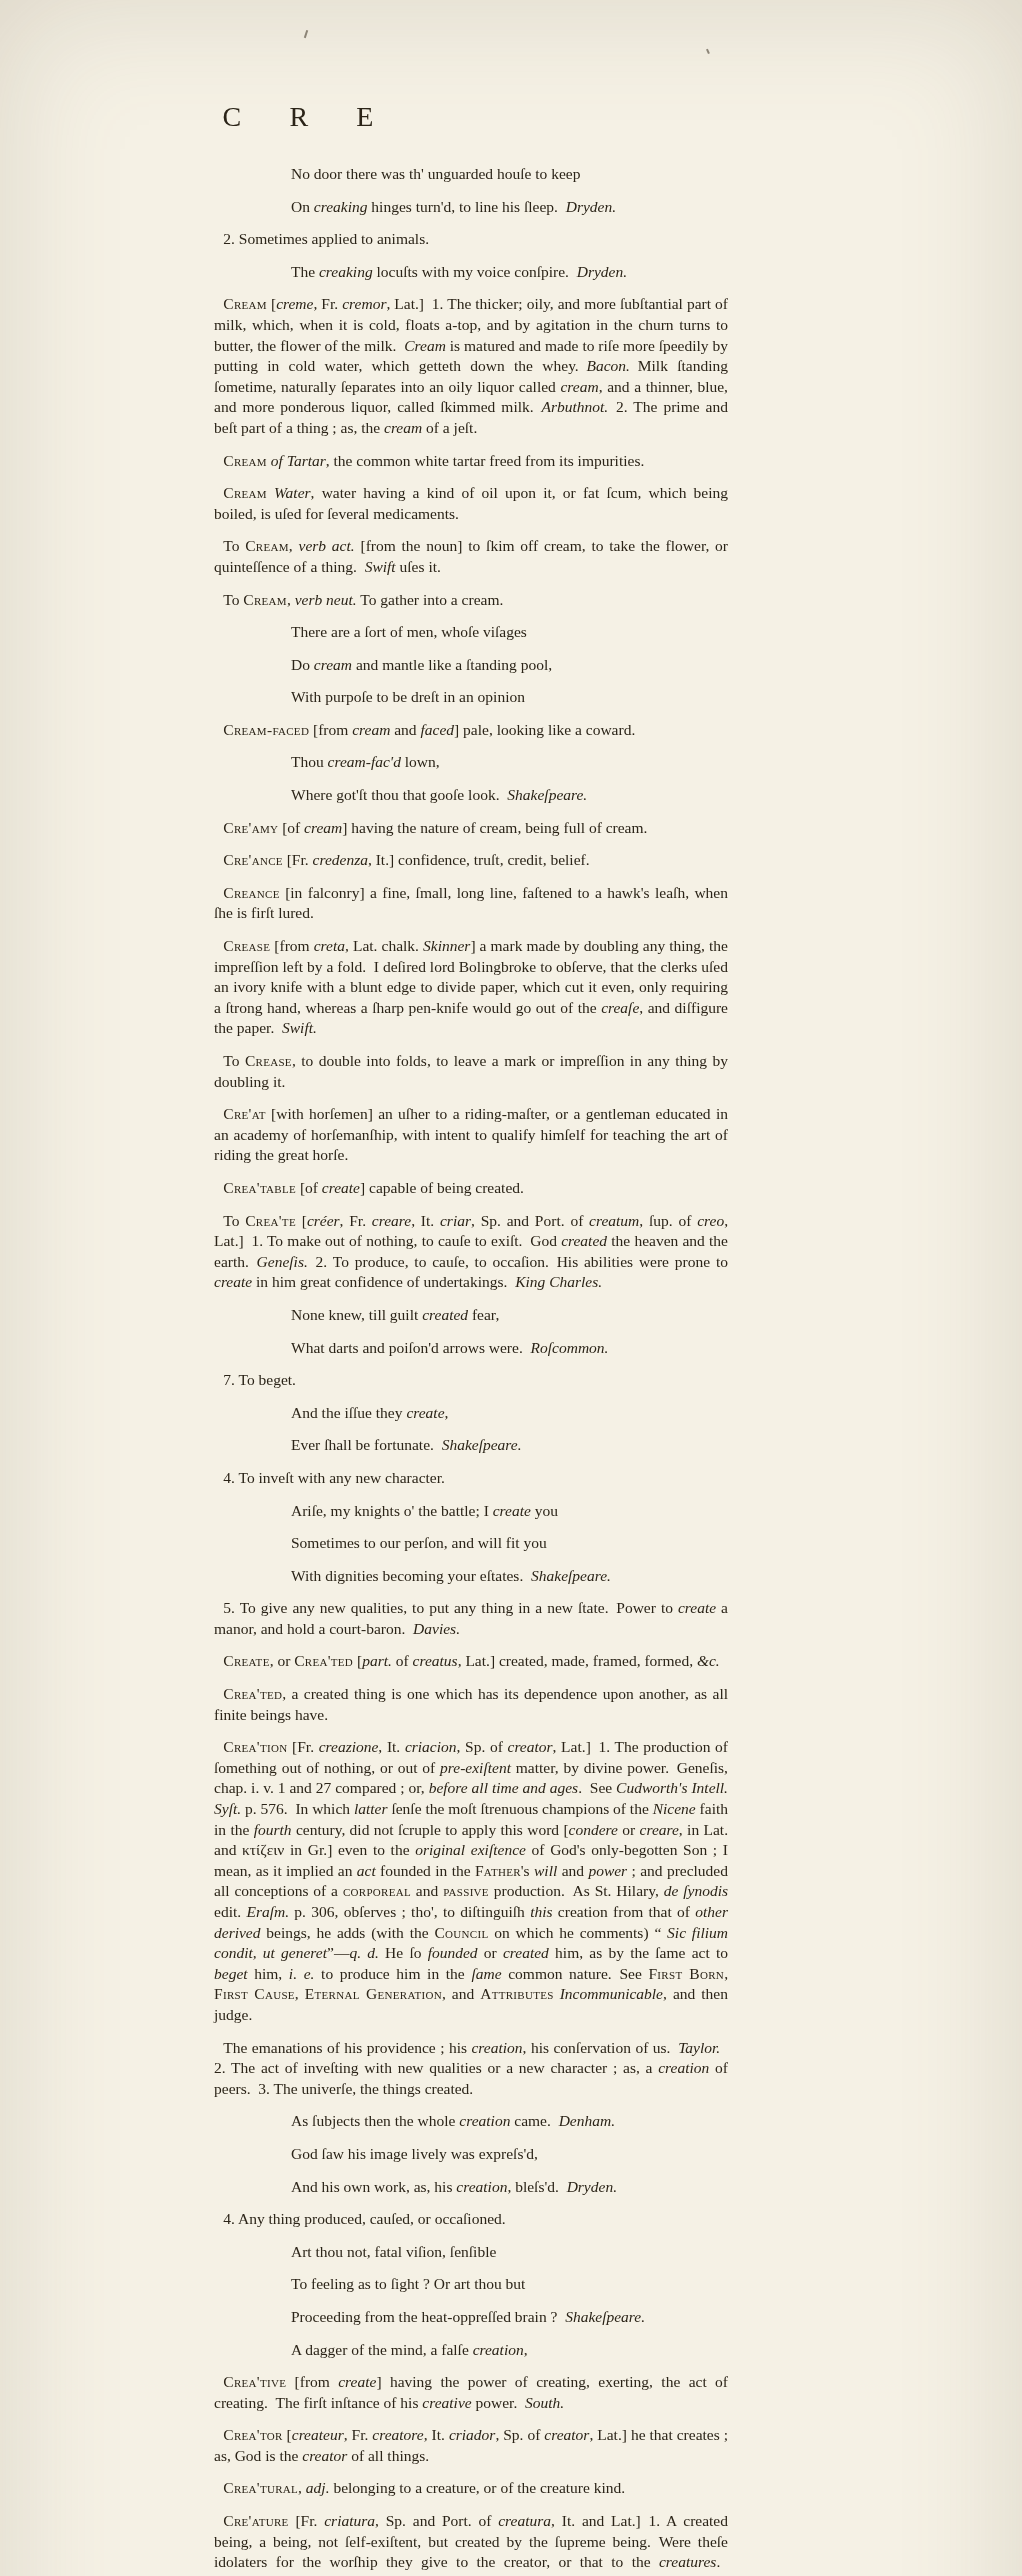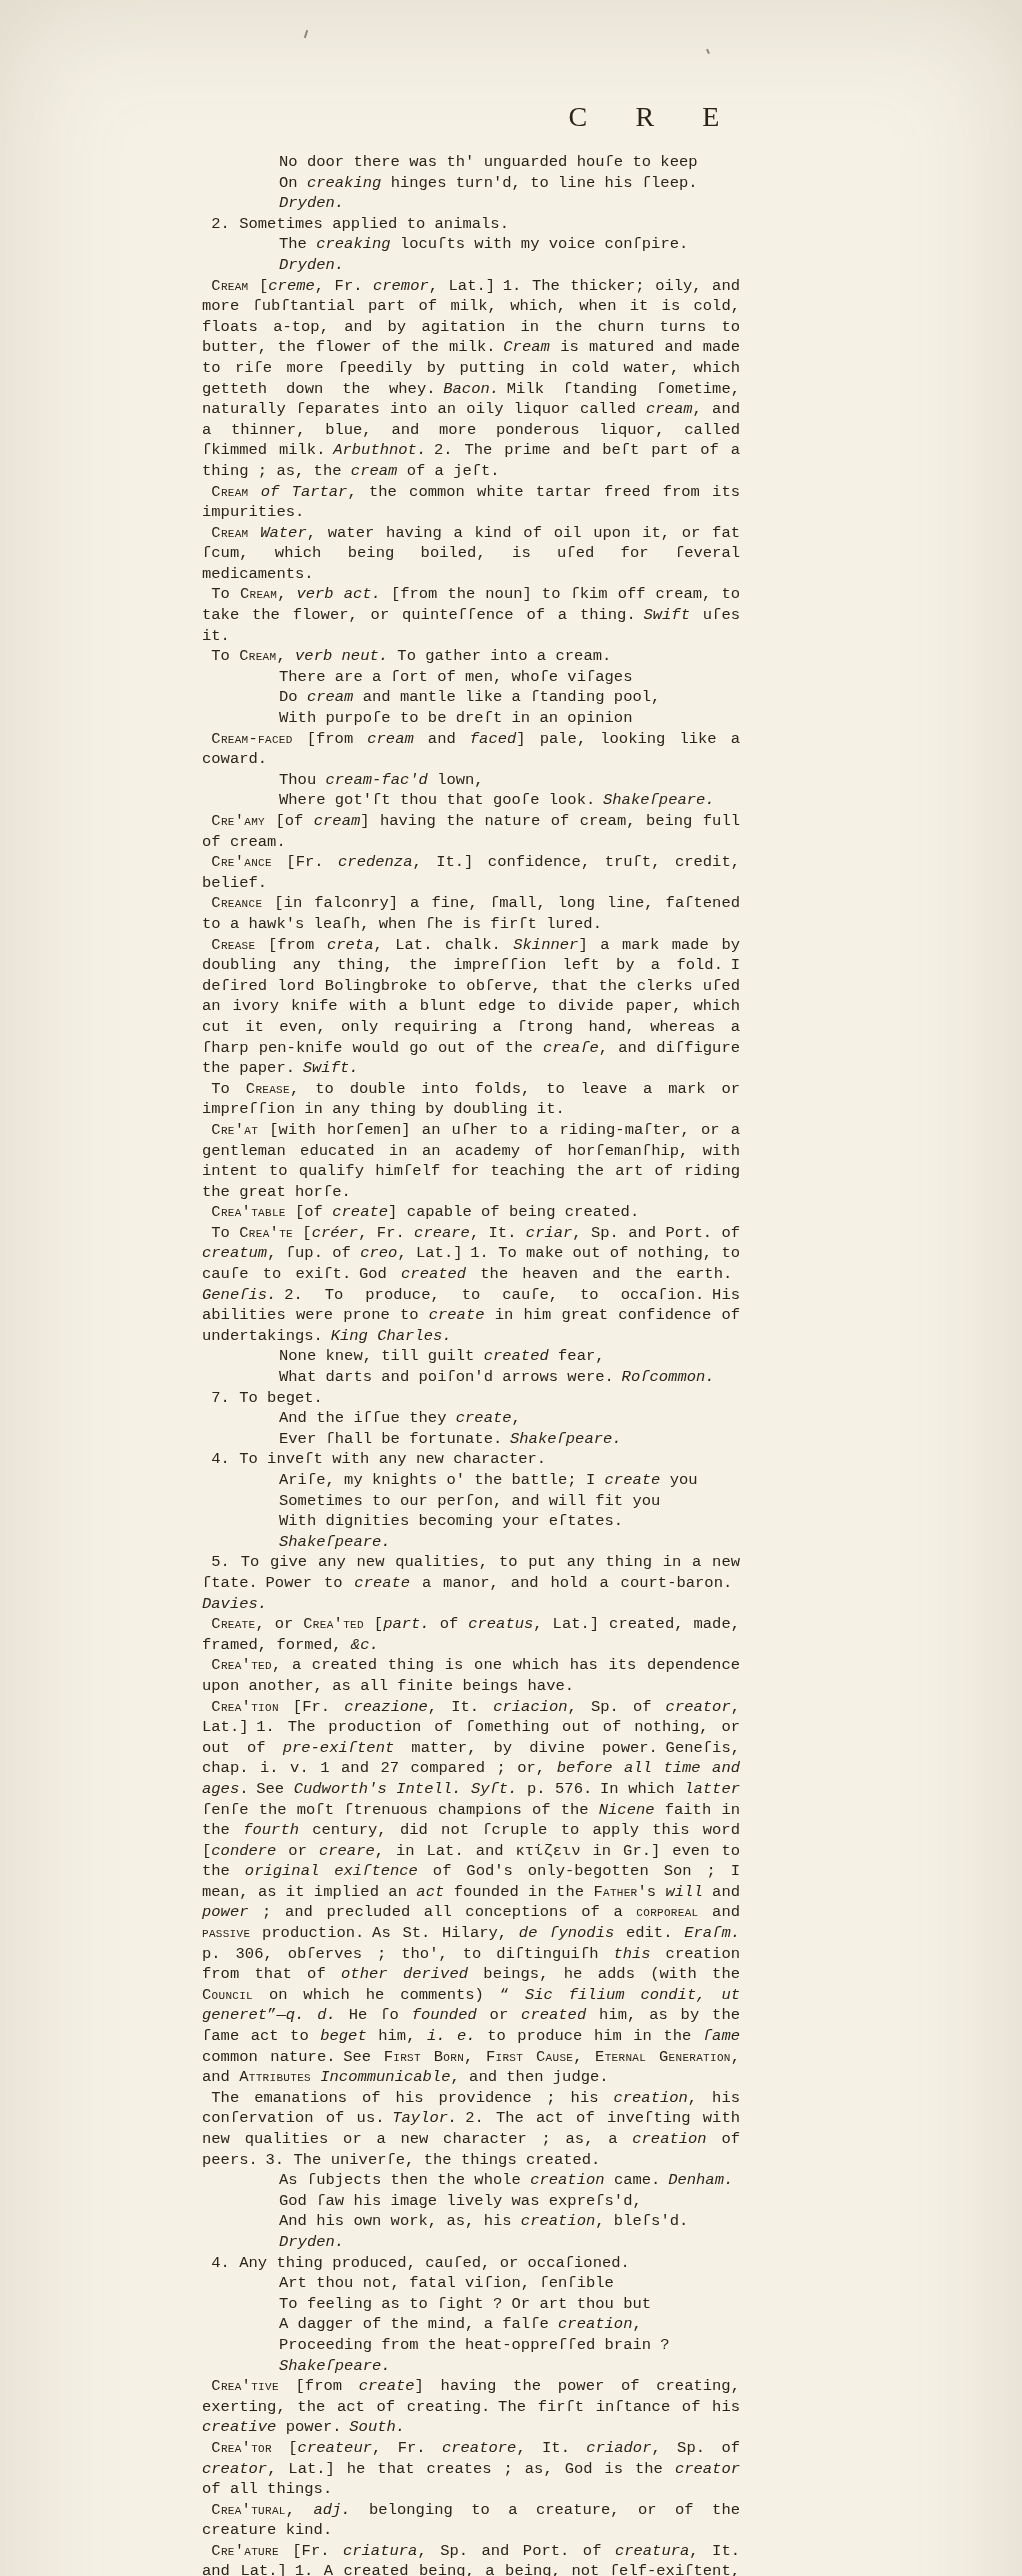--- a/index.html
+++ b/index.html
@@ -11,35 +11,35 @@
     color:#2b2418;
     font-family:"Liberation Serif","DejaVu Serif",serif;
     box-shadow: inset 0 0 124px rgba(120,105,80,0.20);
     overflow:hidden;
   }
   .running-head{
     position:absolute;
     top:101px;
     left:202px;
     width:538px;
-    text-align:right;
+    text-align:left;
     font-size:28px;
     letter-spacing:20.6px;
     text-indent:20.6px;
     color:#2b2418;
   }
   .text-column{
     position:absolute;
     top:152px;
     left:202px;
     width:538px;
     font-size:15.5px;
     line-height:20.6px;
   }
-  .blk{margin:0;font-family:Liberation Mono, monospace;}
+  .blk{margin:12px;}
   .entry,.num,.para{text-align:justify;text-indent:9.3px;}
   .quote{padding-left:77px;}
   .st-n{font-style:normal;}
   .st-i{font-style:italic;}
   .st-sc{font-variant:small-caps;letter-spacing:0.3px;}
   .speck{position:absolute;background:rgba(60,50,35,0.55);}
   .speck1{top:30px;left:305px;width:1.5px;height:8.2px;transform:rotate(18deg);}
   .speck2{top:49px;left:707px;width:1.5px;height:5.2px;transform:rotate(-24deg);}
 </style>
 </head>
@@ -86,21 +86,21 @@
       <p class="blk entry"><span class="st-sc">Create</span><span class="st-n">, or </span><span class="st-sc">Crea'ted</span><span class="st-n"> [</span><span class="st-i">part.</span><span class="st-n"> of </span><span class="st-i">creatus</span><span class="st-n">, Lat.] created, made, framed, formed, </span><span class="st-i">&amp;c.</span></p>
       <p class="blk entry"><span class="st-sc">Crea'ted</span><span class="st-n">, a created thing is one which has its dependence upon another, as all finite beings have.</span></p>
       <p class="blk entry"><span class="st-sc">Crea'tion</span><span class="st-n"> [Fr. </span><span class="st-i">creazione</span><span class="st-n">, It. </span><span class="st-i">criacion</span><span class="st-n">, Sp. of </span><span class="st-i">creator</span><span class="st-n">, Lat.] 1. The production of ſomething out of nothing, or out of </span><span class="st-i">pre-exiſtent</span><span class="st-n"> matter, by divine power. Geneſis, chap. i. v. 1 and 27 compared ; or, </span><span class="st-i">before all time and ages</span><span class="st-n">. See </span><span class="st-i">Cudworth's Intell. Syſt.</span><span class="st-n"> p. 576. In which </span><span class="st-i">latter</span><span class="st-n"> ſenſe the moſt ſtrenuous champions of the </span><span class="st-i">Nicene</span><span class="st-n"> faith in the </span><span class="st-i">fourth</span><span class="st-n"> century, did not ſcruple to apply this word [</span><span class="st-i">condere</span><span class="st-n"> or </span><span class="st-i">creare</span><span class="st-n">, in Lat. and </span><span class="st-n">κτίζειν</span><span class="st-n"> in Gr.] even to the </span><span class="st-i">original exiſtence</span><span class="st-n"> of God's only-begotten Son ; I mean, as it implied an </span><span class="st-i">act</span><span class="st-n"> founded in the </span><span class="st-sc">Father</span><span class="st-n">'s </span><span class="st-i">will</span><span class="st-n"> and </span><span class="st-i">power</span><span class="st-n"> ; and precluded all conceptions of a </span><span class="st-sc">corporeal</span><span class="st-n"> and </span><span class="st-sc">passive</span><span class="st-n"> production. As St. Hilary, </span><span class="st-i">de ſynodis</span><span class="st-n"> edit. </span><span class="st-i">Eraſm.</span><span class="st-n"> p. 306, obſerves ; tho', to diſtinguiſh </span><span class="st-i">this</span><span class="st-n"> creation from that of </span><span class="st-i">other derived</span><span class="st-n"> beings, he adds (with the </span><span class="st-sc">Council</span><span class="st-n"> on which he comments) “ </span><span class="st-i">Sic filium condit, ut generet</span><span class="st-n">”—</span><span class="st-i">q. d.</span><span class="st-n"> He ſo </span><span class="st-i">founded</span><span class="st-n"> or </span><span class="st-i">created</span><span class="st-n"> him, as by the ſame act to </span><span class="st-i">beget</span><span class="st-n"> him, </span><span class="st-i">i. e.</span><span class="st-n"> to produce him in the </span><span class="st-i">ſame</span><span class="st-n"> common nature. See </span><span class="st-sc">First Born</span><span class="st-n">, </span><span class="st-sc">First Cause</span><span class="st-n">, </span><span class="st-sc">Eternal Generation</span><span class="st-n">, and </span><span class="st-sc">Attributes</span><span class="st-n"> </span><span class="st-i">Incommunicable</span><span class="st-n">, and then judge.</span></p>
       <p class="blk para"><span class="st-n">The emanations of his providence ; his </span><span class="st-i">creation</span><span class="st-n">, his conſervation of us. </span><span class="st-i">Taylor.</span><span class="st-n"> 2. The act of inveſting with new qualities or a new character ; as, a </span><span class="st-i">creation</span><span class="st-n"> of peers. 3. The univerſe, the things created.</span></p>
       <p class="blk quote"><span class="st-n">As ſubjects then the whole </span><span class="st-i">creation</span><span class="st-n"> came. </span><span class="st-i">Denham.</span></p>
       <p class="blk quote"><span class="st-n">God ſaw his image lively was expreſs'd,</span></p>
       <p class="blk quote"><span class="st-n">And his own work, as, his </span><span class="st-i">creation</span><span class="st-n">, bleſs'd. </span><span class="st-i">Dryden.</span></p>
       <p class="blk num"><span class="st-n">4. Any thing produced, cauſed, or occaſioned.</span></p>
       <p class="blk quote"><span class="st-n">Art thou not, fatal viſion, ſenſible</span></p>
       <p class="blk quote"><span class="st-n">To feeling as to ſight ? Or art thou but</span></p>
+      <p class="blk quote"><span class="st-n">Proceeding from the heat-oppreſſed brain ? </span><span class="st-i">Shakeſpeare.</span></p>
       <p class="blk quote"><span class="st-n">A dagger of the mind, a falſe </span><span class="st-i">creation</span><span class="st-n">,</span></p>
-      <p class="blk quote"><span class="st-n">Proceeding from the heat-oppreſſed brain ? </span><span class="st-i">Shakeſpeare.</span></p>
       <p class="blk entry"><span class="st-sc">Crea'tive</span><span class="st-n"> [from </span><span class="st-i">create</span><span class="st-n">] having the power of creating, exerting, the act of creating. The firſt inſtance of his </span><span class="st-i">creative</span><span class="st-n"> power. </span><span class="st-i">South.</span></p>
       <p class="blk entry"><span class="st-sc">Crea'tor</span><span class="st-n"> [</span><span class="st-i">createur</span><span class="st-n">, Fr. </span><span class="st-i">creatore</span><span class="st-n">, It. </span><span class="st-i">criador</span><span class="st-n">, Sp. of </span><span class="st-i">creator</span><span class="st-n">, Lat.] he that creates ; as, God is the </span><span class="st-i">creator</span><span class="st-n"> of all things.</span></p>
       <p class="blk entry"><span class="st-sc">Crea'tural</span><span class="st-n">, </span><span class="st-i">adj.</span><span class="st-n"> belonging to a creature, or of the creature kind.</span></p>
       <p class="blk entry"><span class="st-sc">Cre'ature</span><span class="st-n"> [Fr. </span><span class="st-i">criatura</span><span class="st-n">, Sp. and Port. of </span><span class="st-i">creatura</span><span class="st-n">, It. and Lat.] 1. A created being, a being, not ſelf-exiſtent, but created by the ſupreme being. Were theſe idolaters for the worſhip they give to the creator, or that to the </span><span class="st-i">creatures</span><span class="st-n">. </span><span class="st-i">Stillingfleet.</span><span class="st-n"> 2. Any thing created,</span></p>
     </div>
 </div>
 
 
 </body></html>

